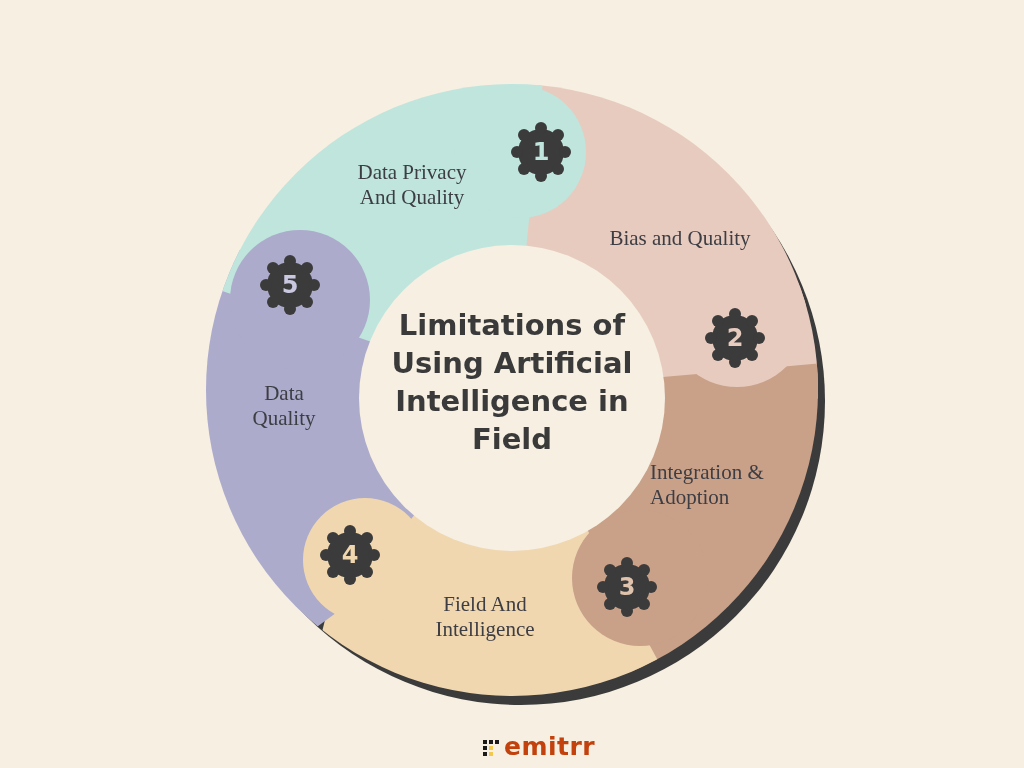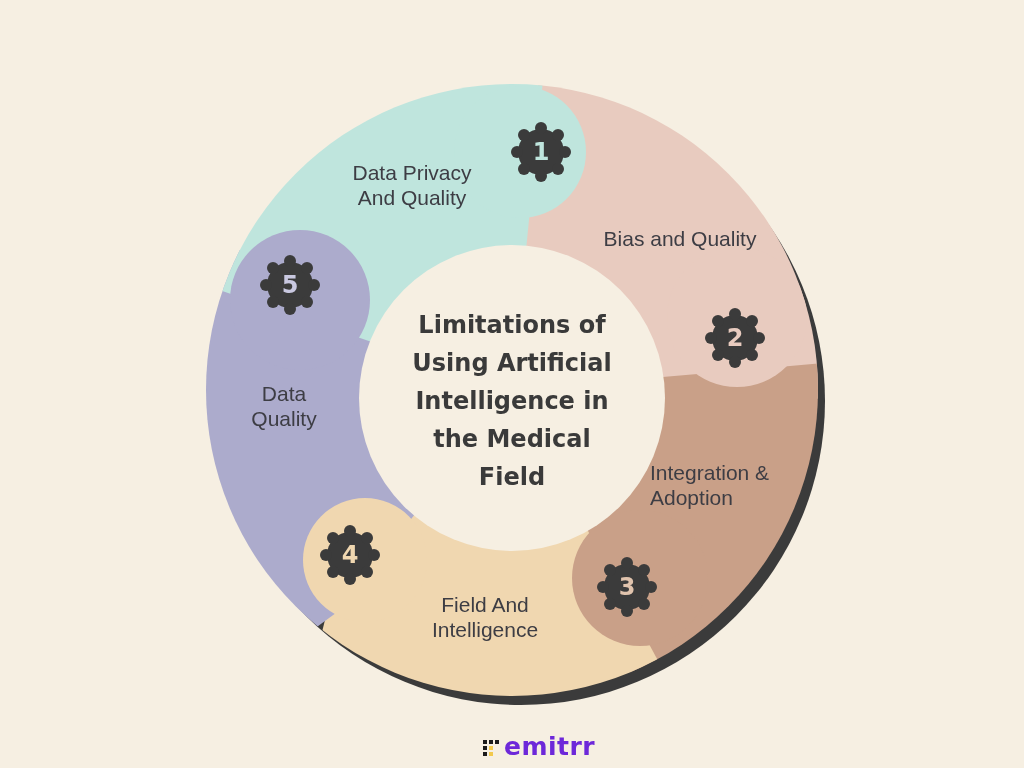--- a/index.html
+++ b/index.html
@@ -1,22 +1,22 @@
 <!DOCTYPE html>
 <html><head>
 <meta charset="utf-8">
 <style>
   html, body { margin:0; padding:0; }
   body { width:1024px; height:768px; background:#f6efe2; position:relative; overflow:hidden; font-family:"DejaVu Sans", sans-serif; }
   svg.diagram { position:absolute; left:0; top:0; }
-  .label { position:absolute; text-align:center; color:#3d3d44; font-size:21px; line-height:25px; font-family:Liberation Sans, sans-serif; }
-  .center-title { position:absolute; left:372px; top:306px; width:280px; text-align:center; color:#3a3a3a; font-weight:bold; font-size:24px; line-height:38px; font-family:"DejaVu Sans", sans-serif; }
+  .label { position:absolute; text-align:center; color:#3d3d44; font-size:21px; line-height:25px; font-family:Liberation Serif, serif; }
+  .center-title { position:absolute; left:372px; top:306px; width:280px; text-align:center; color:#3a3a3a; font-weight:bold; font-size:29px; line-height:38px; font-family:"DejaVu Sans", sans-serif; }
   .badge-num { position:absolute; width:60px; text-align:center; font-weight:bold; font-size:24px; line-height:30px; font-family:"DejaVu Sans", sans-serif; }
   .logo { position:absolute; left:482px; top:732px; display:flex; align-items:center; gap:4px; }
-  .logo-text { font-weight:bold; font-size:25px; color:#6d28d9; letter-spacing:0.5px; font-family:"DejaVu Sans", sans-serif; }
+  .logo-text { font-weight:bold; font-size:25px; color:#c2410c; letter-spacing:0.5px; font-family:"DejaVu Sans", sans-serif; }
 </style>
 </head>
 <body>
 
 <svg class="diagram" width="1024" height="768" viewBox="0 0 1024 768">
   <defs>
     <clipPath id="outerClip">
         <circle cx="512" cy="390" r="306"></circle>
       </clipPath>
   </defs>
@@ -137,21 +137,20 @@
 </div>
 <div class="label" style="left:224px;top:381px;width:120px;">
   <div>Data</div>
   <div>Quality</div>
 </div>
 
 <div class="center-title">
   <div>Limitations of</div>
   <div>Using Artificial</div>
   <div>Intelligence in</div>
-  <div>the Medical</div>
   <div>Field</div>
 </div>
 
 <div class="logo">
   <svg width="18" height="18" viewBox="0 0 18 18">
     <rect x="1" y="2" width="4" height="4" fill="#1a1a1a"></rect>
     <rect x="7" y="2" width="4" height="4" fill="#1a1a1a"></rect>
     <rect x="13" y="2" width="4" height="4" fill="#1a1a1a"></rect>
     <rect x="1" y="8" width="4" height="4" fill="#1a1a1a"></rect>
     <rect x="7" y="8" width="4" height="4" fill="#f2c94c"></rect>

